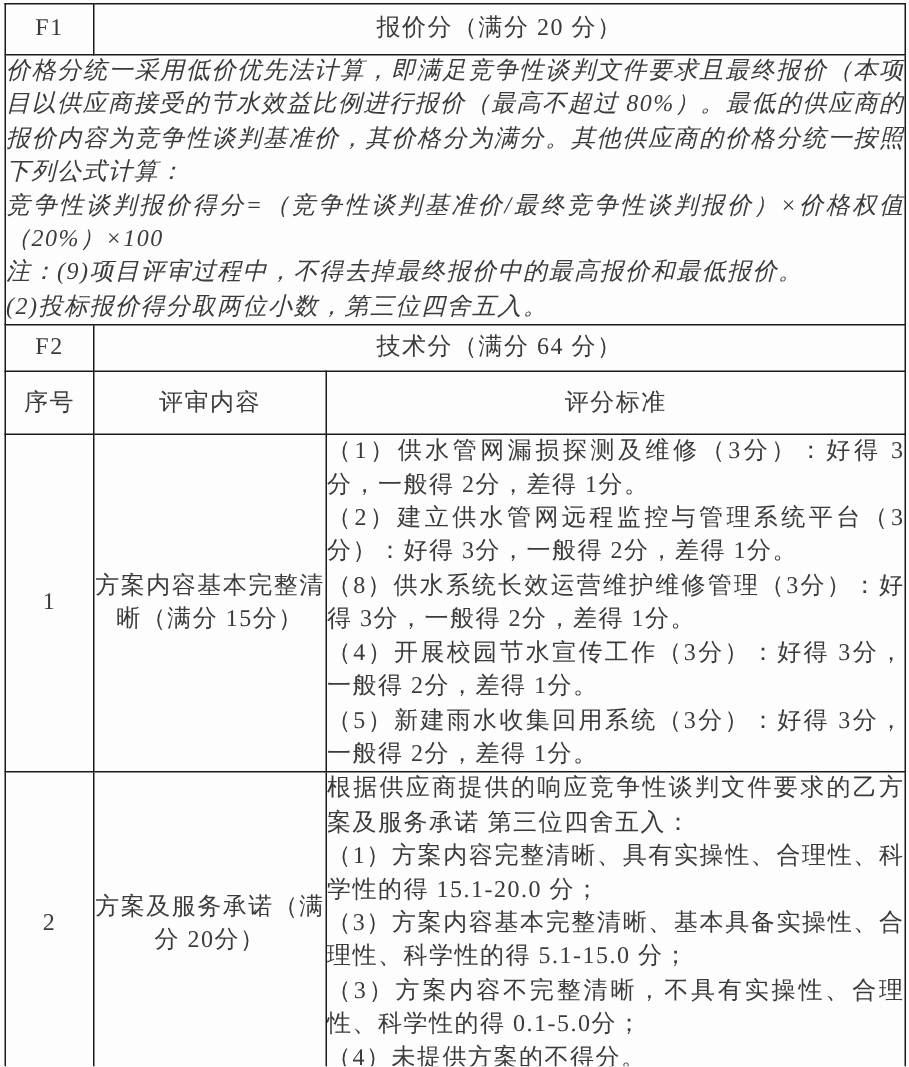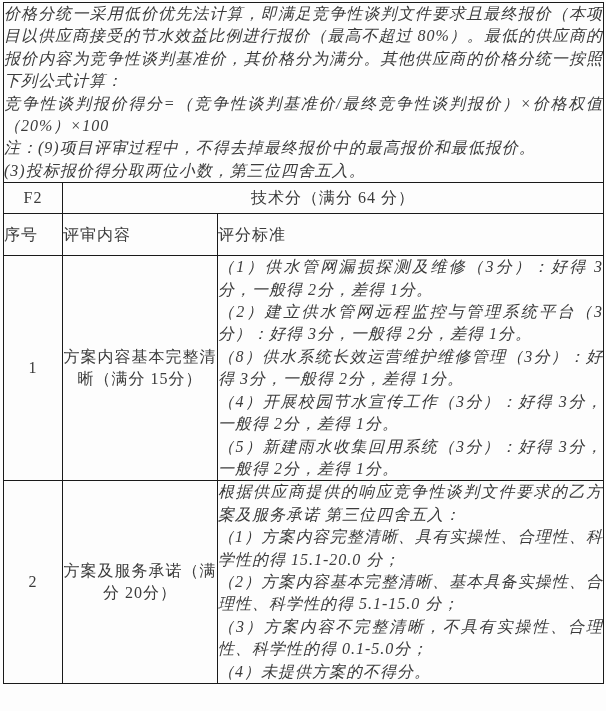--- a/index.html
+++ b/index.html
@@ -36,50 +36,53 @@
   td.block-cell {
     vertical-align: top;
     text-align: left;
     padding: 2px 4px 2px 5px;
     font-style: italic;
   }
   td.criteria-cell {
     vertical-align: top;
     text-align: left;
     padding: 3px 4px 2px 4px;
-    font-style: italic;
   }
   .para { text-align: justify; text-justify: inter-ideograph; }
   .item { text-align: justify; text-justify: inter-ideograph; }
   tr.r-f1 td { height: 34px; }
   tr.r-price td { height: 180px; }
   tr.r-f2 td { height: 31px; margin-top: 39px; }
-  tr.r-colhead td { height: 42px; text-align: left; }
+  tr.r-colhead td { height: 42px; text-align: center; }
   tr.r-item1 td { height: 220px; }
   tr.r-item2 td { height: 199px; }
 </style>
 </head>
 <body>
 
 <div class="page">
   <table class="eval-table">
     <colgroup>
       <col style="width:59px">
       <col style="width:155px">
       <col style="width:386px">
     </colgroup>
 
     <tbody>
+        <tr class="r-f1">
+      <td class="center">F1</td>
+      <td class="center" colspan="2">报价分（满分 20 分）</td>
+    </tr>
 
     <tr class="r-price">
       <td class="block-cell" colspan="3">
         <div class="para">价格分统一采用低价优先法计算，即满足竞争性谈判文件要求且最终报价（本项目以供应商接受的节水效益比例进行报价（最高不超过 80%）。最低的供应商的报价内容为竞争性谈判基准价，其价格分为满分。其他供应商的价格分统一按照下列公式计算：</div>
         <div class="para">竞争性谈判报价得分=（竞争性谈判基准价/最终竞争性谈判报价）×价格权值（20%）×100</div>
         <div class="para">注：(9)项目评审过程中，不得去掉最终报价中的最高报价和最低报价。</div>
-        <div class="para">(3)投标报价得分取两位小数，第三位四舍五入。</div>
+        <div class="para">(2)投标报价得分取两位小数，第三位四舍五入。</div>
       </td>
     </tr>
 
     <tr class="r-f2">
       <td class="center">F2</td>
       <td class="center" colspan="2">技术分（满分 64 分）</td>
     </tr>
 
     <tr class="r-colhead">
       <td>序号</td>
@@ -98,20 +101,20 @@
         <div class="item">（5）新建雨水收集回用系统（3分）：好得 3分，一般得 2分，差得 1分。</div>
       </td>
     </tr>
 
     <tr class="r-item2">
       <td class="center">2</td>
       <td class="center">方案及服务承诺（满分 20分）</td>
       <td class="criteria-cell">
         <div class="item">根据供应商提供的响应竞争性谈判文件要求的乙方案及服务承诺 第三位四舍五入：</div>
         <div class="item">（1）方案内容完整清晰、具有实操性、合理性、科学性的得 15.1-20.0 分；</div>
-        <div class="item">（2）方案内容基本完整清晰、基本具备实操性、合理性、科学性的得 5.1-15.0 分；</div>
+        <div class="item">（3）方案内容基本完整清晰、基本具备实操性、合理性、科学性的得 5.1-15.0 分；</div>
         <div class="item">（3）方案内容不完整清晰，不具有实操性、合理性、科学性的得 0.1-5.0分；</div>
         <div class="item">（4）未提供方案的不得分。</div>
       </td>
     </tr>
   </tbody>
     </table>
 </div>
 
 </body></html>

